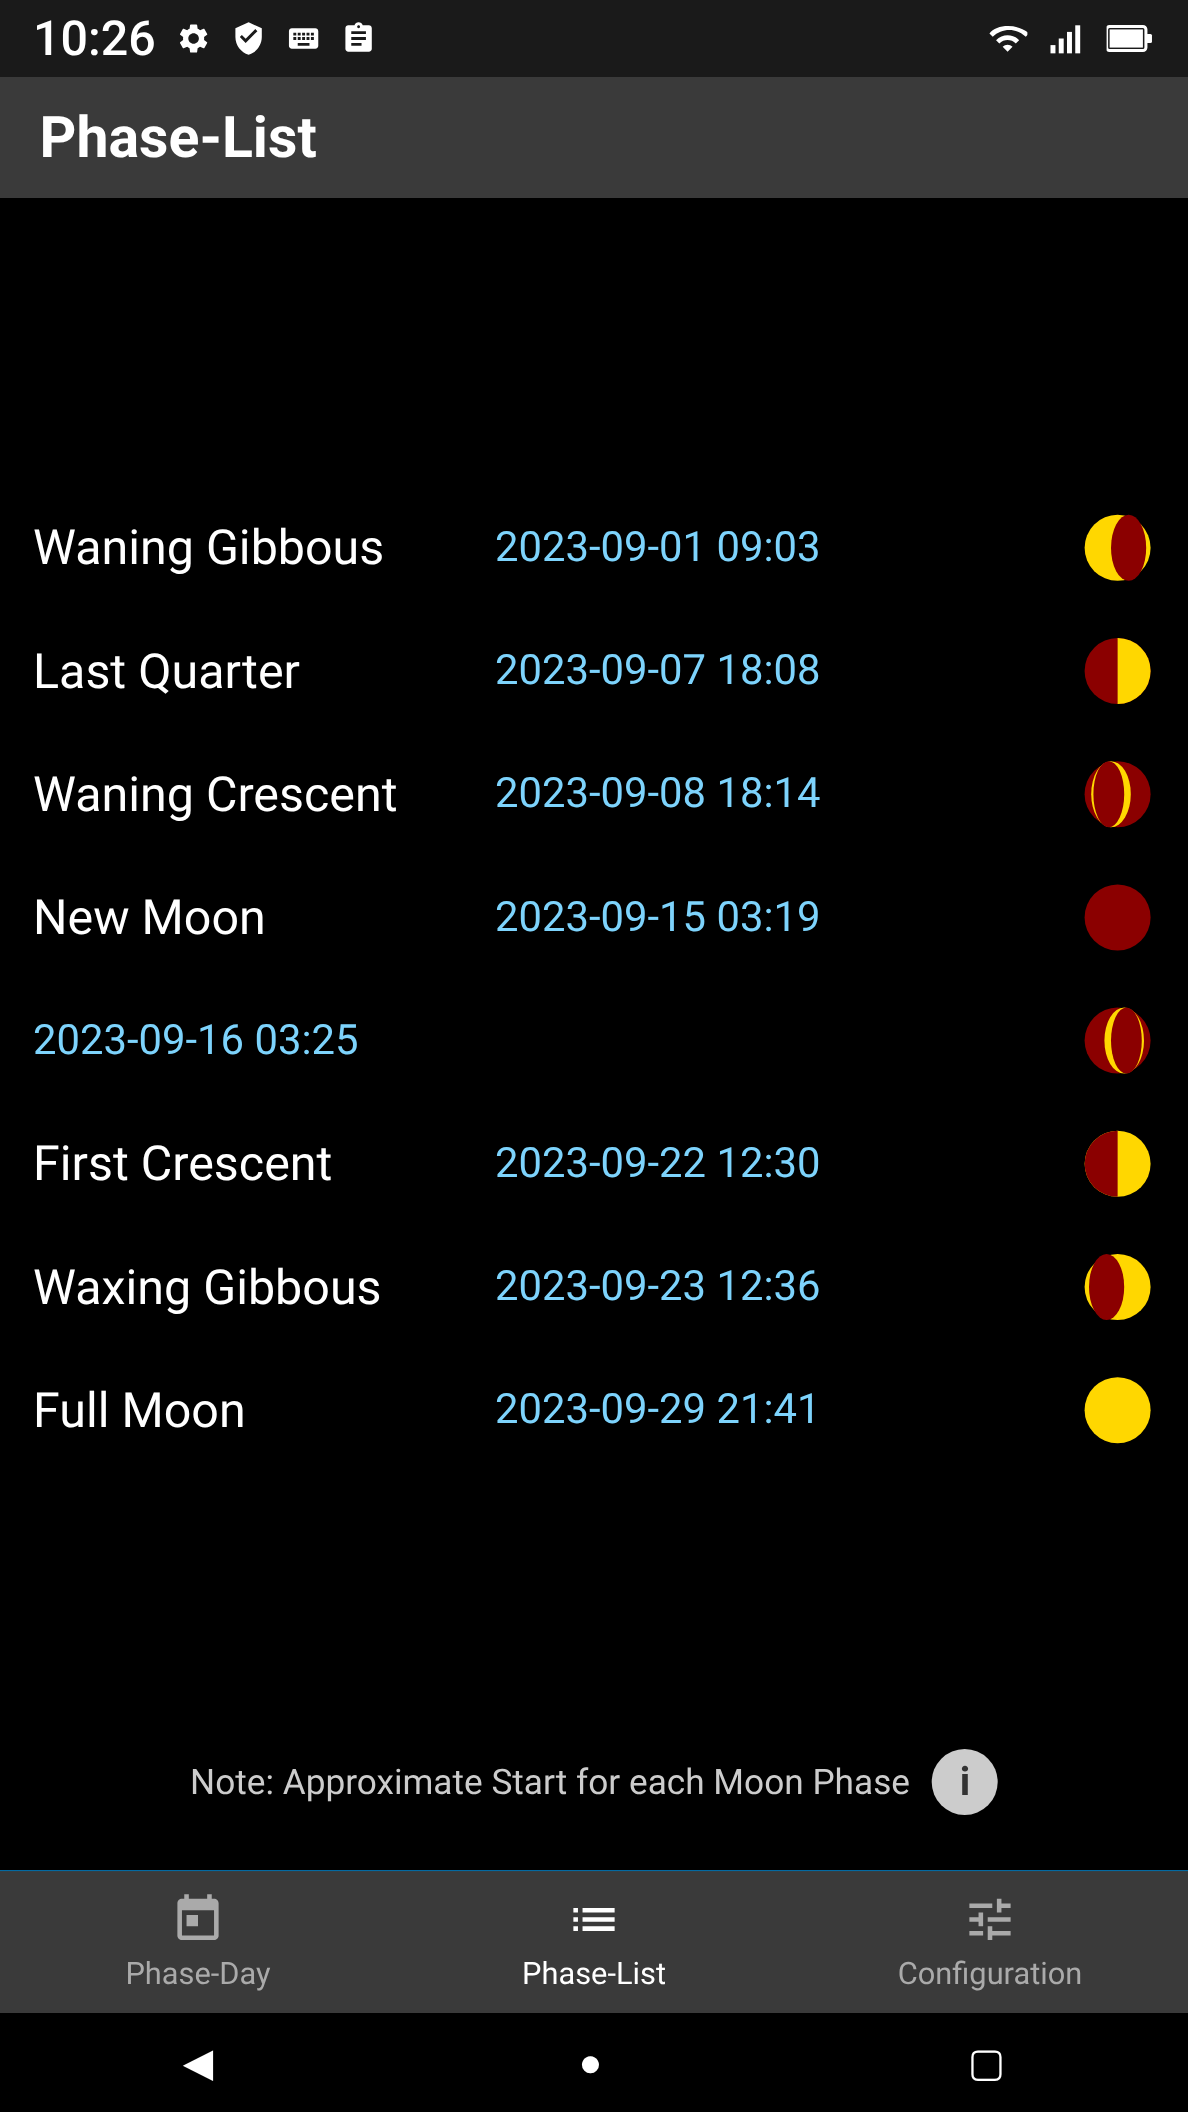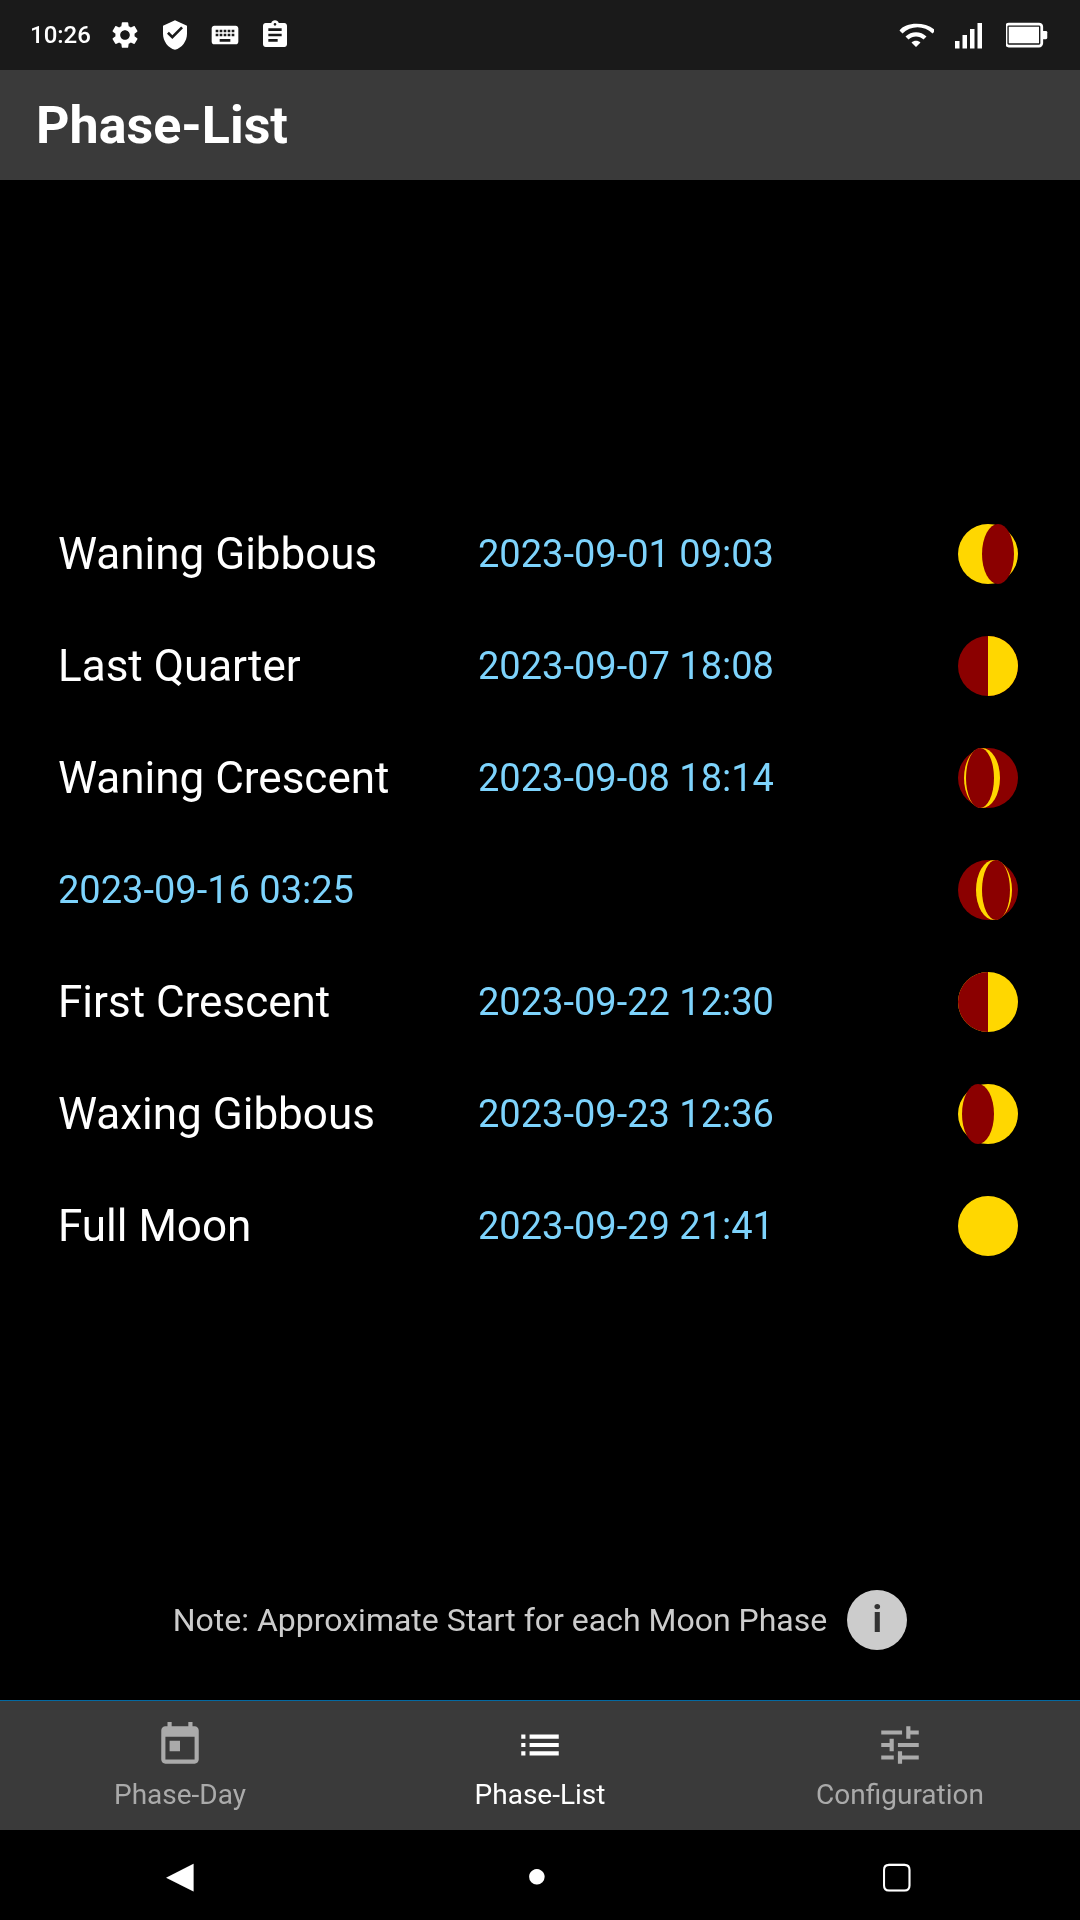--- a/index.html
+++ b/index.html
@@ -19,21 +19,21 @@
     .status-bar {
       background: #1a1a1a;
       height: 70px;
       display: flex;
       align-items: center;
       justify-content: space-between;
       padding: 0 30px;
       flex-shrink: 0;
     }
     .status-time {
-      font-size: 24px;
+      font-size: 44px;
       font-weight: 500;
       color: #fff;
     }
     .status-icons {
       display: flex;
       align-items: center;
       gap: 18px;
     }
     .status-left {
       display: flex;
@@ -65,21 +65,21 @@
       padding: 40px 0 20px 0;
       overflow: hidden;
     }
 
     
     .phase-list {
       flex: 1;
       display: flex;
       flex-direction: column;
       justify-content: center;
-      padding: 0 58px;
+      padding: 0 30px;
     }
 
     .phase-item {
       display: flex;
       align-items: center;
       padding: 22px 0;
       border-bottom: none;
     }
 
     .phase-name {
@@ -243,20 +243,27 @@
     <div class="phase-item">
       <span class="phase-name">Waning Crescent</span>
       <span class="phase-date">2023-09-08 18:14</span>
       <svg class="moon-svg" viewBox="0 0 68 68">
         <circle cx="34" cy="34" r="30" fill="#8B0000"></circle>
         <ellipse cx="28" cy="34" rx="18" ry="30" fill="#FFD700"></ellipse>
         <ellipse cx="26" cy="34" rx="14" ry="30" fill="#8B0000"></ellipse>
       </svg>
     </div>
 
+    <div class="phase-item">
+      <span class="phase-name">New Moon</span>
+      <span class="phase-date">2023-09-15 03:19</span>
+      <svg class="moon-svg" viewBox="0 0 68 68">
+        <circle cx="34" cy="34" r="30" fill="#8B0000"></circle>
+      </svg>
+    </div>
 
     <div class="phase-item">
       <span class="phase-date">2023-09-16 03:25</span>
       <svg class="moon-svg" viewBox="0 0 68 68">
         <circle cx="34" cy="34" r="30" fill="#8B0000"></circle>
         <ellipse cx="40" cy="34" rx="18" ry="30" fill="#FFD700"></ellipse>
         <ellipse cx="42" cy="34" rx="14" ry="30" fill="#8B0000"></ellipse>
       </svg>
     </div>
 

